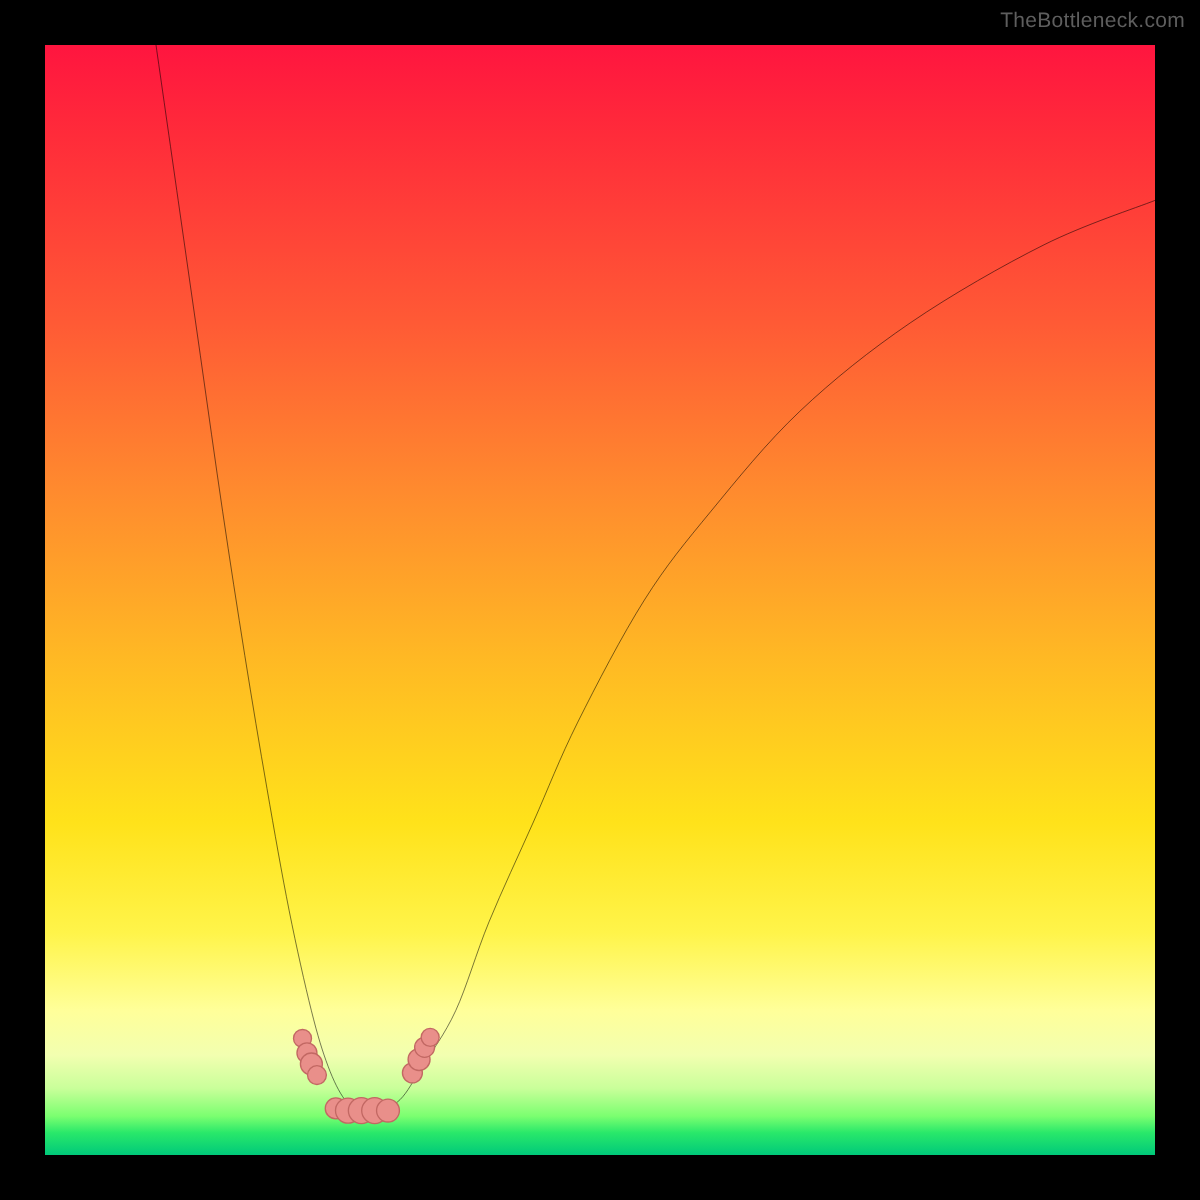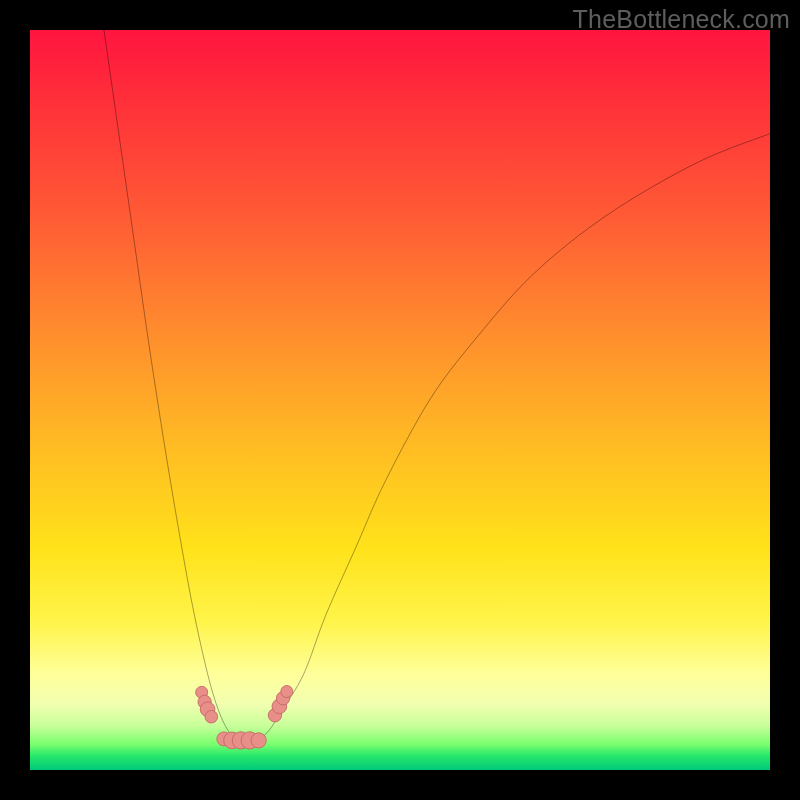--- a/index.html
+++ b/index.html
@@ -45,21 +45,21 @@
     position: absolute;
     width: 100%;
     height: 100%;
     display: block;
   }
   .watermark {
     position: absolute;
     top: 5px;
     right: 10px;
     color: #5e5e5e;
-    font-size: 25px;
+    font-size: 14px;
     font-weight: 500;
     letter-spacing: 0.2px;
     user-select: none;
   }
 </style>
 </head>
 <body>
 
 <div class="stage">
 

